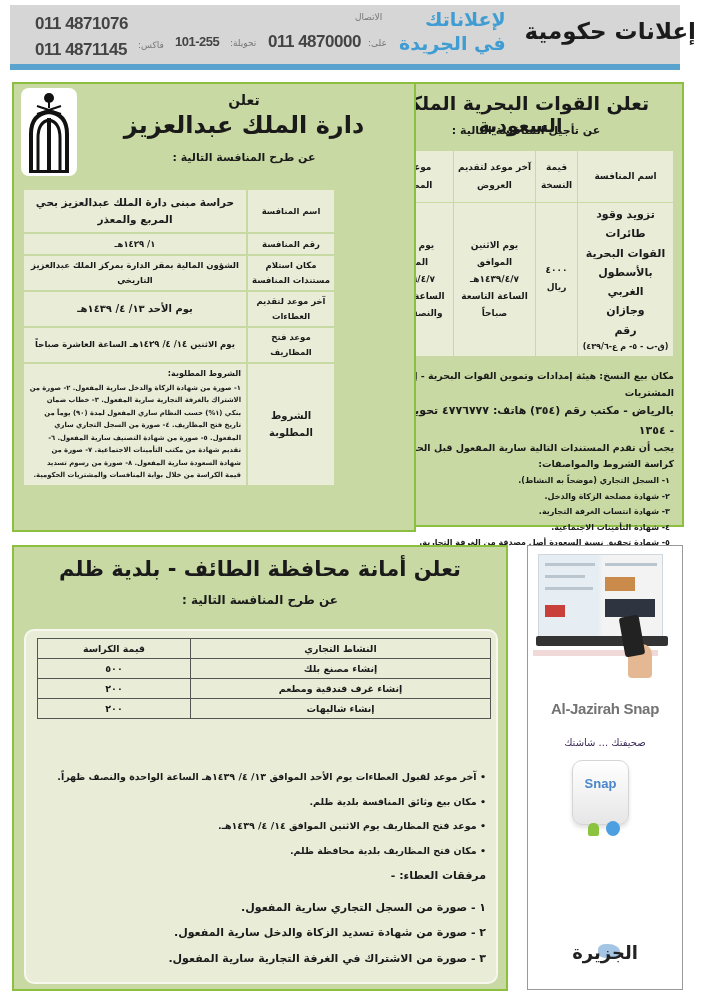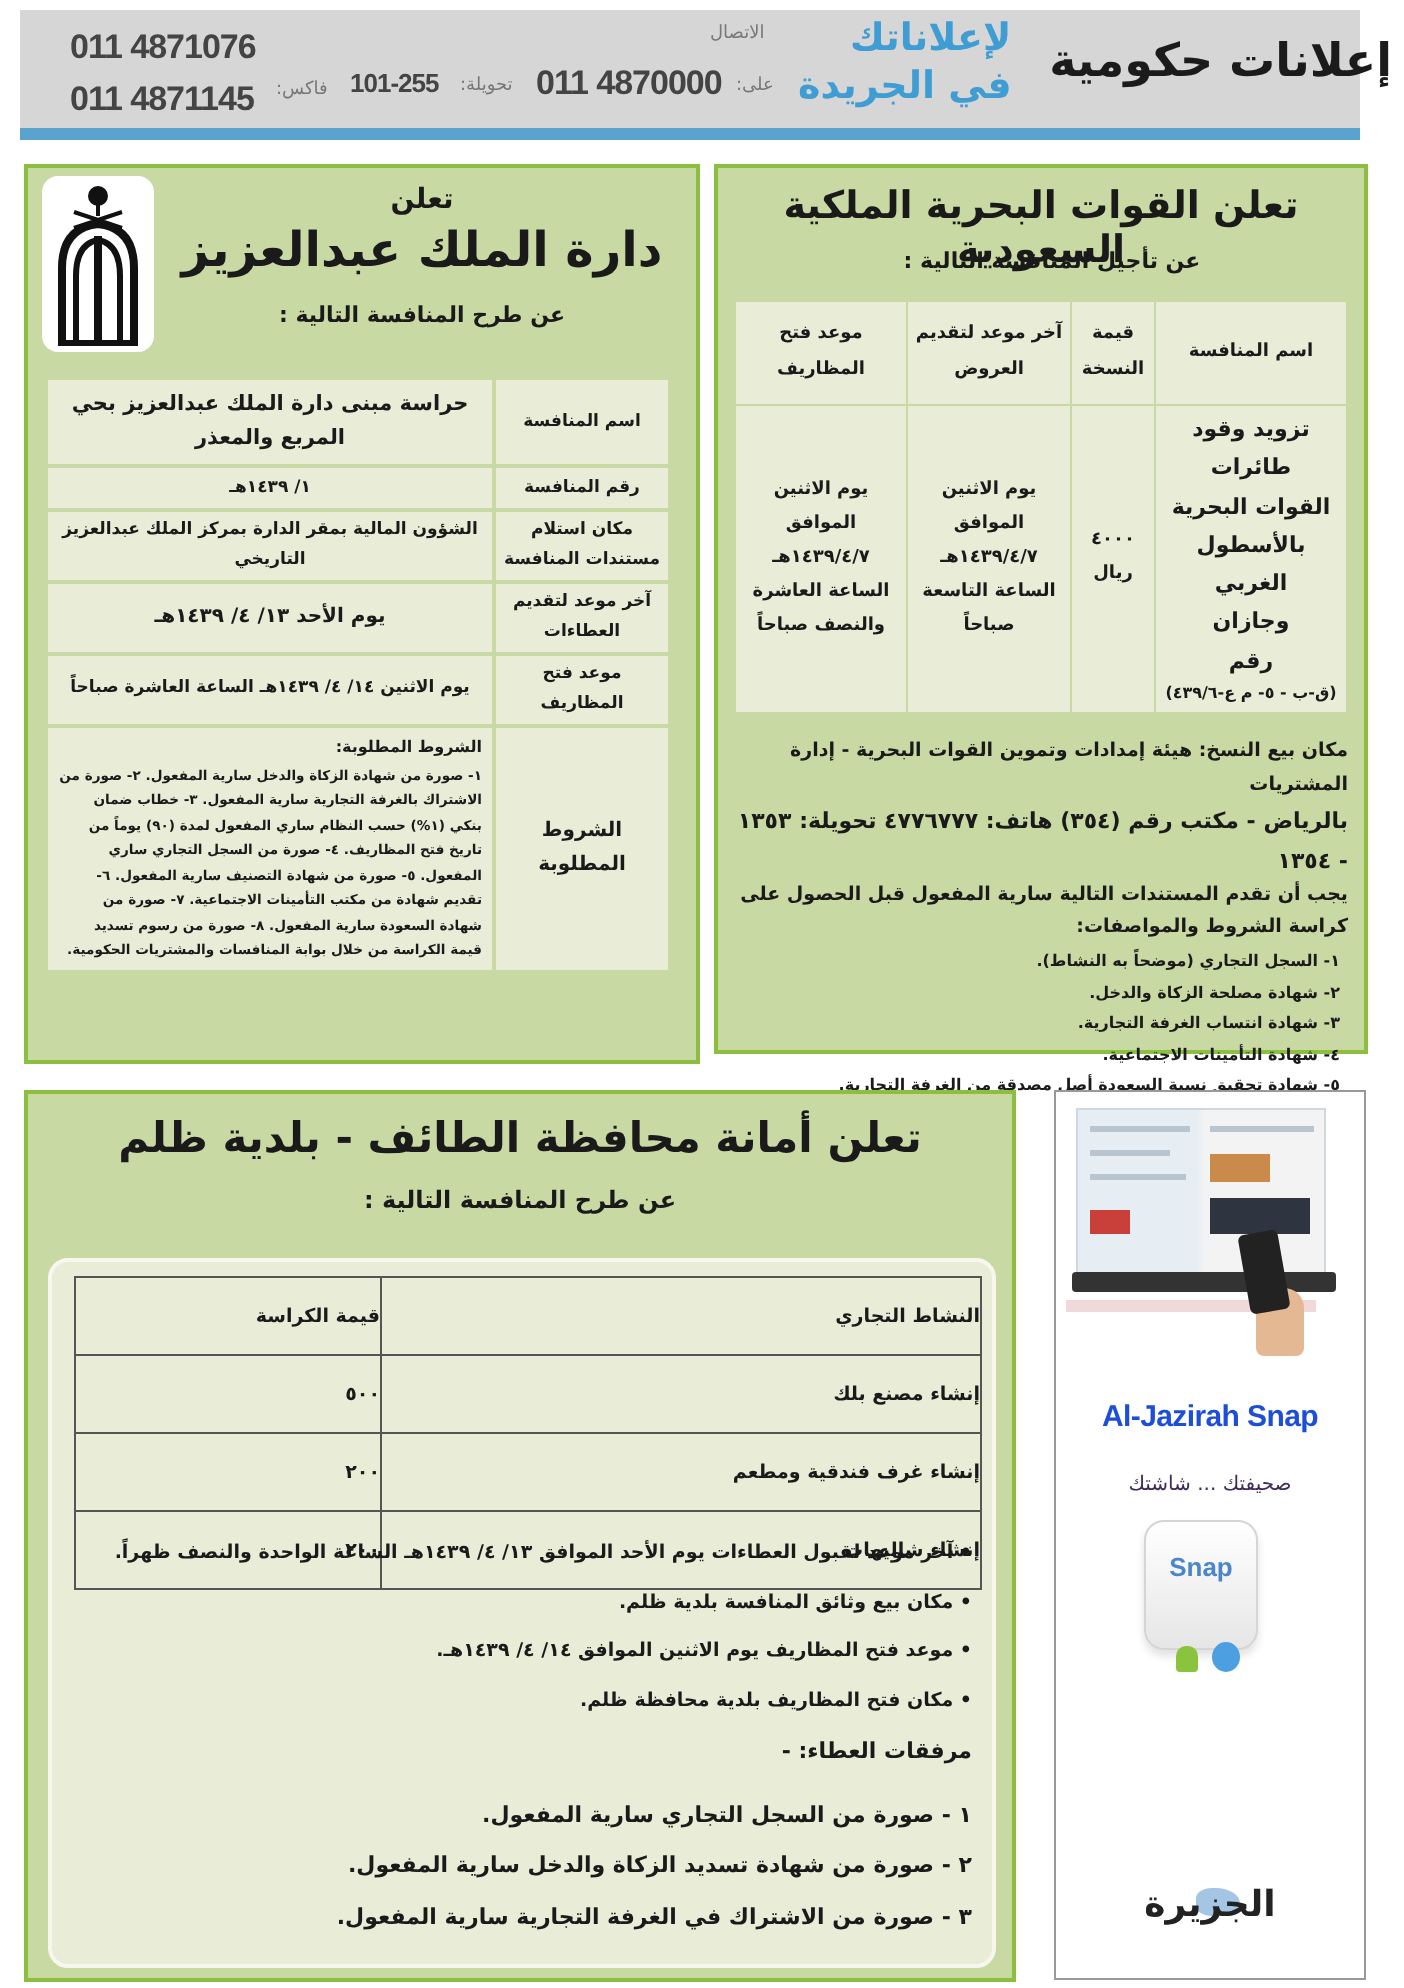--- a/index.html
+++ b/index.html
@@ -26,53 +26,53 @@
     .navy table { position: absolute; left: 8px; top: 66px; width: 307px; border-collapse: collapse; background: #e9ecd7; }
     .navy td { border: 1px solid #c9d9a3; text-align: center; font-size: 9px; font-weight: bold; vertical-align: middle; padding: 2px; line-height: 1.9; }
     .navy .hdr td { height: 52px; }
     .navy .body td { height: 152px; }
     .navy .body .name { font-size: 11px; line-height: 1.75; margin-left: 11px; }
     .navy .notes { position: absolute; left: 8px; right: 8px; top: 284px; font-size: 9.5px; font-weight: bold; line-height: 1.75; }
     .navy .notes .big { font-size: 11px; }
     .navy .notes ul { list-style: none; font-size: 8px; line-height: 1.95; padding-right: 4px; }
 
     
-    .darah { left: 12px; top: 82px; width: 338px; height: 450px; }
+    .darah { left: 12px; top: 82px; width: 404px; height: 450px; }
     .darah .logo { position: absolute; left: 7px; top: 4px; width: 56px; height: 88px; background: #fff; border-radius: 8px; }
     .darah .t1 { position: absolute; right: 0; left: 60px; top: 8px; text-align: center; font-size: 14px; font-weight: bold; }
     .darah .t2 { position: absolute; right: 0; left: 60px; top: 27px; text-align: center; font-size: 24px; font-weight: bold; }
     .darah .t3 { position: absolute; right: 0; left: 60px; top: 67px; text-align: center; font-size: 11px; font-weight: bold; }
     .darah table { position: absolute; left: 8px; top: 104px; width: 314px; border-collapse: collapse; background: #e9ecd7; }
     .darah td { border: 2px solid #c9d9a3; text-align: center; font-size: 8.5px; font-weight: bold; vertical-align: middle; padding: 2px 4px; line-height: 1.75; }
     .darah td.label { width: 88px; font-size: 8.5px; }
     .darah td.val-lg { font-size: 10.5px; line-height: 1.6; }
     .darah td.terms { text-align: right; font-size: 6.8px; line-height: 1.85; padding: 3px 5px; }
 
     
     .taif { left: 12px; top: 545px; width: 496px; height: 446px; }
     .taif .title { position: absolute; top: 10px; width: 100%; text-align: center; font-size: 21px; font-weight: bold; }
     .taif .subtitle { position: absolute; top: 46px; width: 100%; text-align: center; font-size: 12px; font-weight: bold; }
     .taif .card { position: absolute; left: 10px; top: 82px; width: 474px; height: 355px; background: #e9ecd7; border: 2px solid #f7f7f0; border-radius: 10px; }
     .taif table { position: absolute; left: 11px; top: 7px; width: 454px; border-collapse: collapse; }
-    .taif td { border: 1px solid #555; font-size: 9.5px; font-weight: bold; height: 39px; }
+    .taif td { border: 1px solid #555; text-align: center; font-size: 9.5px; font-weight: bold; height: 20px; }
     .taif td.price { width: 153px; }
     .taif .bullets { position: absolute; right: 10px; top: 134px; font-size: 9.5px; font-weight: bold; line-height: 2.6; list-style: none; }
     .taif .bullets li::before { content: "• "; }
     .taif .att-title { position: absolute; right: 10px; top: 238px; font-size: 11px; font-weight: bold; }
     .taif .att { position: absolute; right: 10px; top: 264px; font-size: 11px; font-weight: bold; line-height: 2.3; list-style: none; }
 
     
     .ad { position: absolute; left: 527px; top: 545px; width: 156px; height: 445px; border: 1px solid #999; background: #fff; }
     .ad .screen { position: absolute; left: 10px; top: 8px; width: 125px; height: 84px; background: linear-gradient(90deg,#e6eef4 0 48%,#f3f3f3 52% 100%); border: 1px solid #cfd8de; }
     .ad .col { position: absolute; background: #b9c6cf; height: 3px; }
     .ad .stand { position: absolute; left: 8px; top: 90px; width: 132px; height: 10px; background: #333; border-radius: 2px; }
     .ad .shelf { position: absolute; left: 5px; top: 104px; width: 125px; height: 6px; background: #f0d9d8; }
     .ad .phone { position: absolute; left: 94px; top: 70px; width: 20px; height: 40px; background: #222; border-radius: 3px; transform: rotate(-10deg); }
     .ad .hand { position: absolute; left: 100px; top: 98px; width: 24px; height: 34px; background: #e3b892; border-radius: 10px 10px 4px 4px; }
-    .ad .brand { position: absolute; top: 154px; width: 100%; text-align: center; font-family: "Liberation Sans", sans-serif; font-weight: bold; font-size: 15px; color: #1d4ed8; letter-spacing: -0.3px; }
+    .ad .brand { position: absolute; top: 154px; width: 100%; text-align: center; font-family: "Liberation Sans", sans-serif; font-weight: bold; font-size: 15px; color: #737373; letter-spacing: -0.3px; }
     .ad .slogan { position: absolute; top: 191px; width: 100%; text-align: center; font-size: 10px; color: #3d2b58; }
     .ad .app { position: absolute; left: 44px; top: 214px; width: 57px; height: 65px; background: linear-gradient(#ffffff,#e6e6e6); border: 1px solid #d5d5d5; border-radius: 10px; box-shadow: 0 3px 4px rgba(0,0,0,0.12); text-align: center; line-height: 46px; font-family: "Liberation Sans", sans-serif; font-size: 13px; font-weight: bold; color: #4a86c9; }
     .ad .android { position: absolute; left: 60px; top: 277px; width: 11px; height: 13px; background: #8ac33d; border-radius: 5px 5px 2px 2px; }
     .ad .apple { position: absolute; left: 78px; top: 275px; width: 14px; height: 15px; background: #4c9fe0; border-radius: 50%; }
     .ad .logo { position: absolute; top: 396px; width: 100%; text-align: center; font-size: 18px; font-weight: bold; color: #222; }
     .ad .logo-map { position: absolute; left: 70px; top: 398px; width: 22px; height: 14px; background: #8fb7df; border-radius: 40% 60% 50% 40%; opacity: 0.8; }
   </style>
 </head>
 <body>
 

